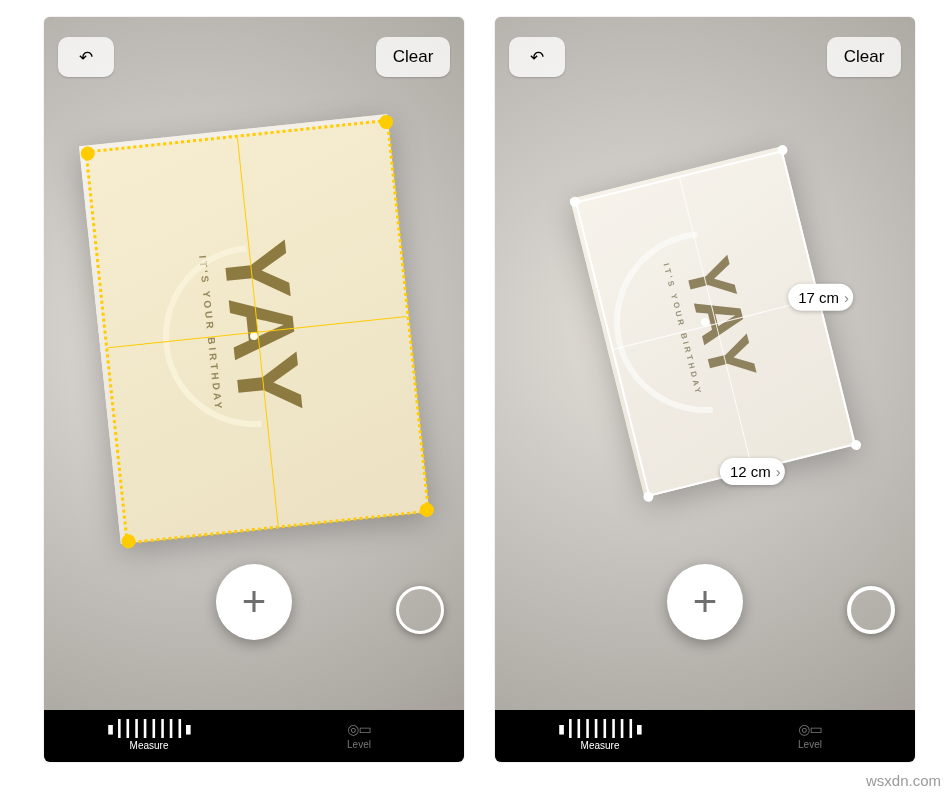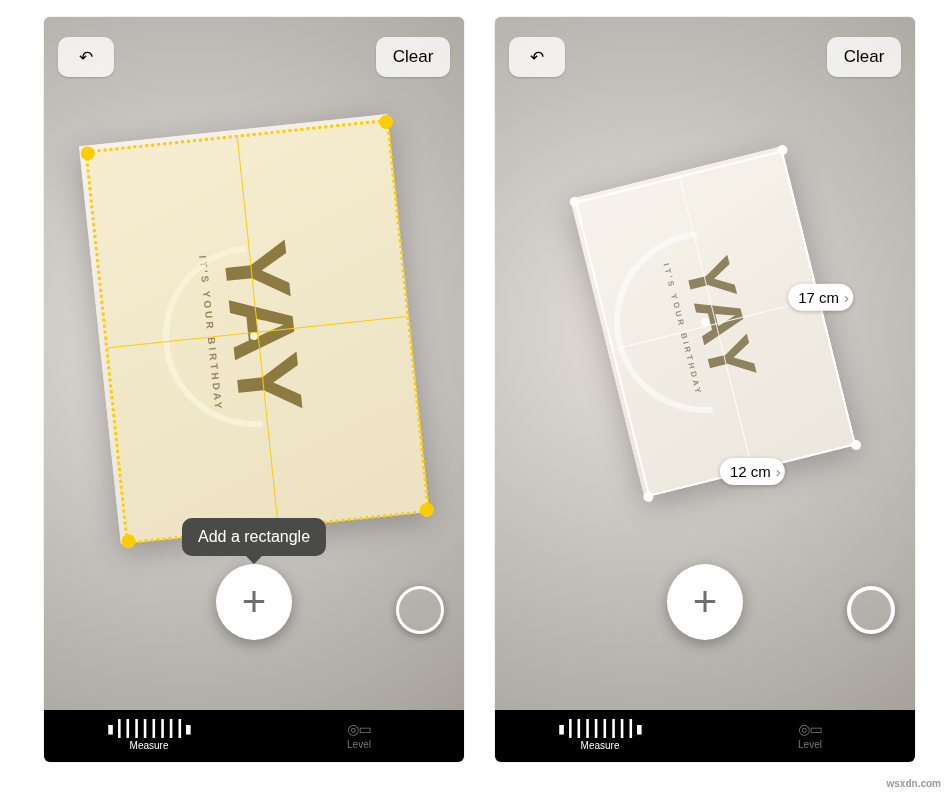--- a/index.html
+++ b/index.html
@@ -257,25 +257,24 @@
   }
   .card .yay .big { font-size: 90px; line-height: 0.9; }
   .card .yay .small { font-size: 10px; letter-spacing: 3px; margin-top: 6px; color:#8a8066; }
   .card.right-card .yay .big { font-size: 64px; }
   .card.right-card .yay .small { font-size: 8px; }
 
   .watermark {
     position: absolute;
     right: 4px;
     bottom: 2px;
-    font-size: 10px;
+    font-size: 15px;
     color: #9a9a9a;
     background: rgba(255,255,255,0.85);
     padding: 1px 3px;
-    font-weight: bold;
   }
 </style>
 </head>
 <body>
 
 <div class="canvas">
 
   <div class="phone left">
     <div class="viewport">
 
@@ -301,23 +300,20 @@
         </div>
       </div>
 
       <div class="btn undo">
         <span>↶</span>
       </div>
       <div class="btn clear">
         <span>Clear</span>
       </div>
 
-      <div class="tooltip">
-        <span>Add a rectangle</span>
-      </div>
       <div class="fab">
         <span>+</span>
       </div>
       <div class="shutter thin"></div>
     </div>
 
     <div class="tabbar">
       <div class="tab active">
         <span class="ticon icon-ruler">▮┃┃┃┃┃┃┃┃▮</span>
         <span class="tlabel">Measure</span>

